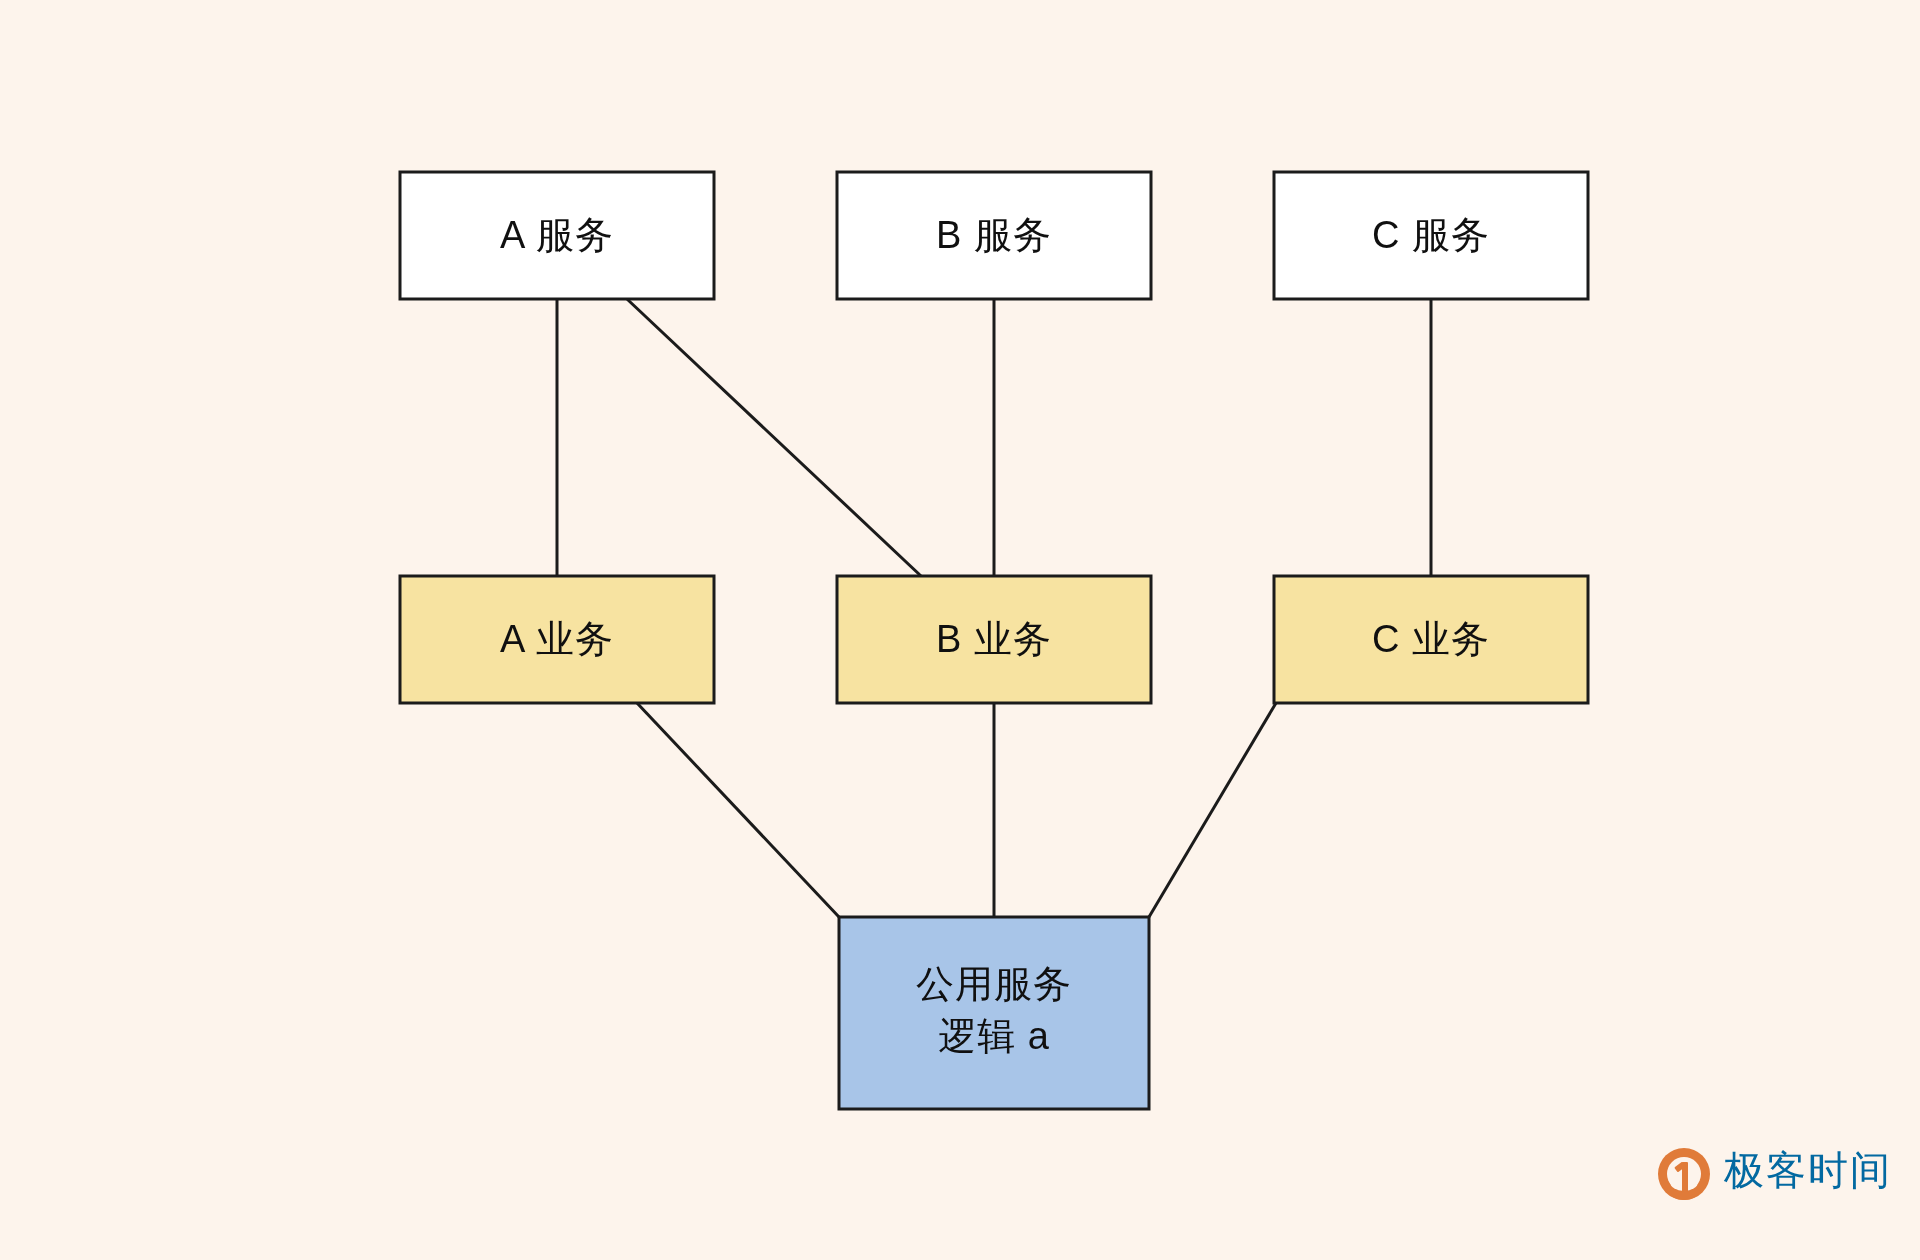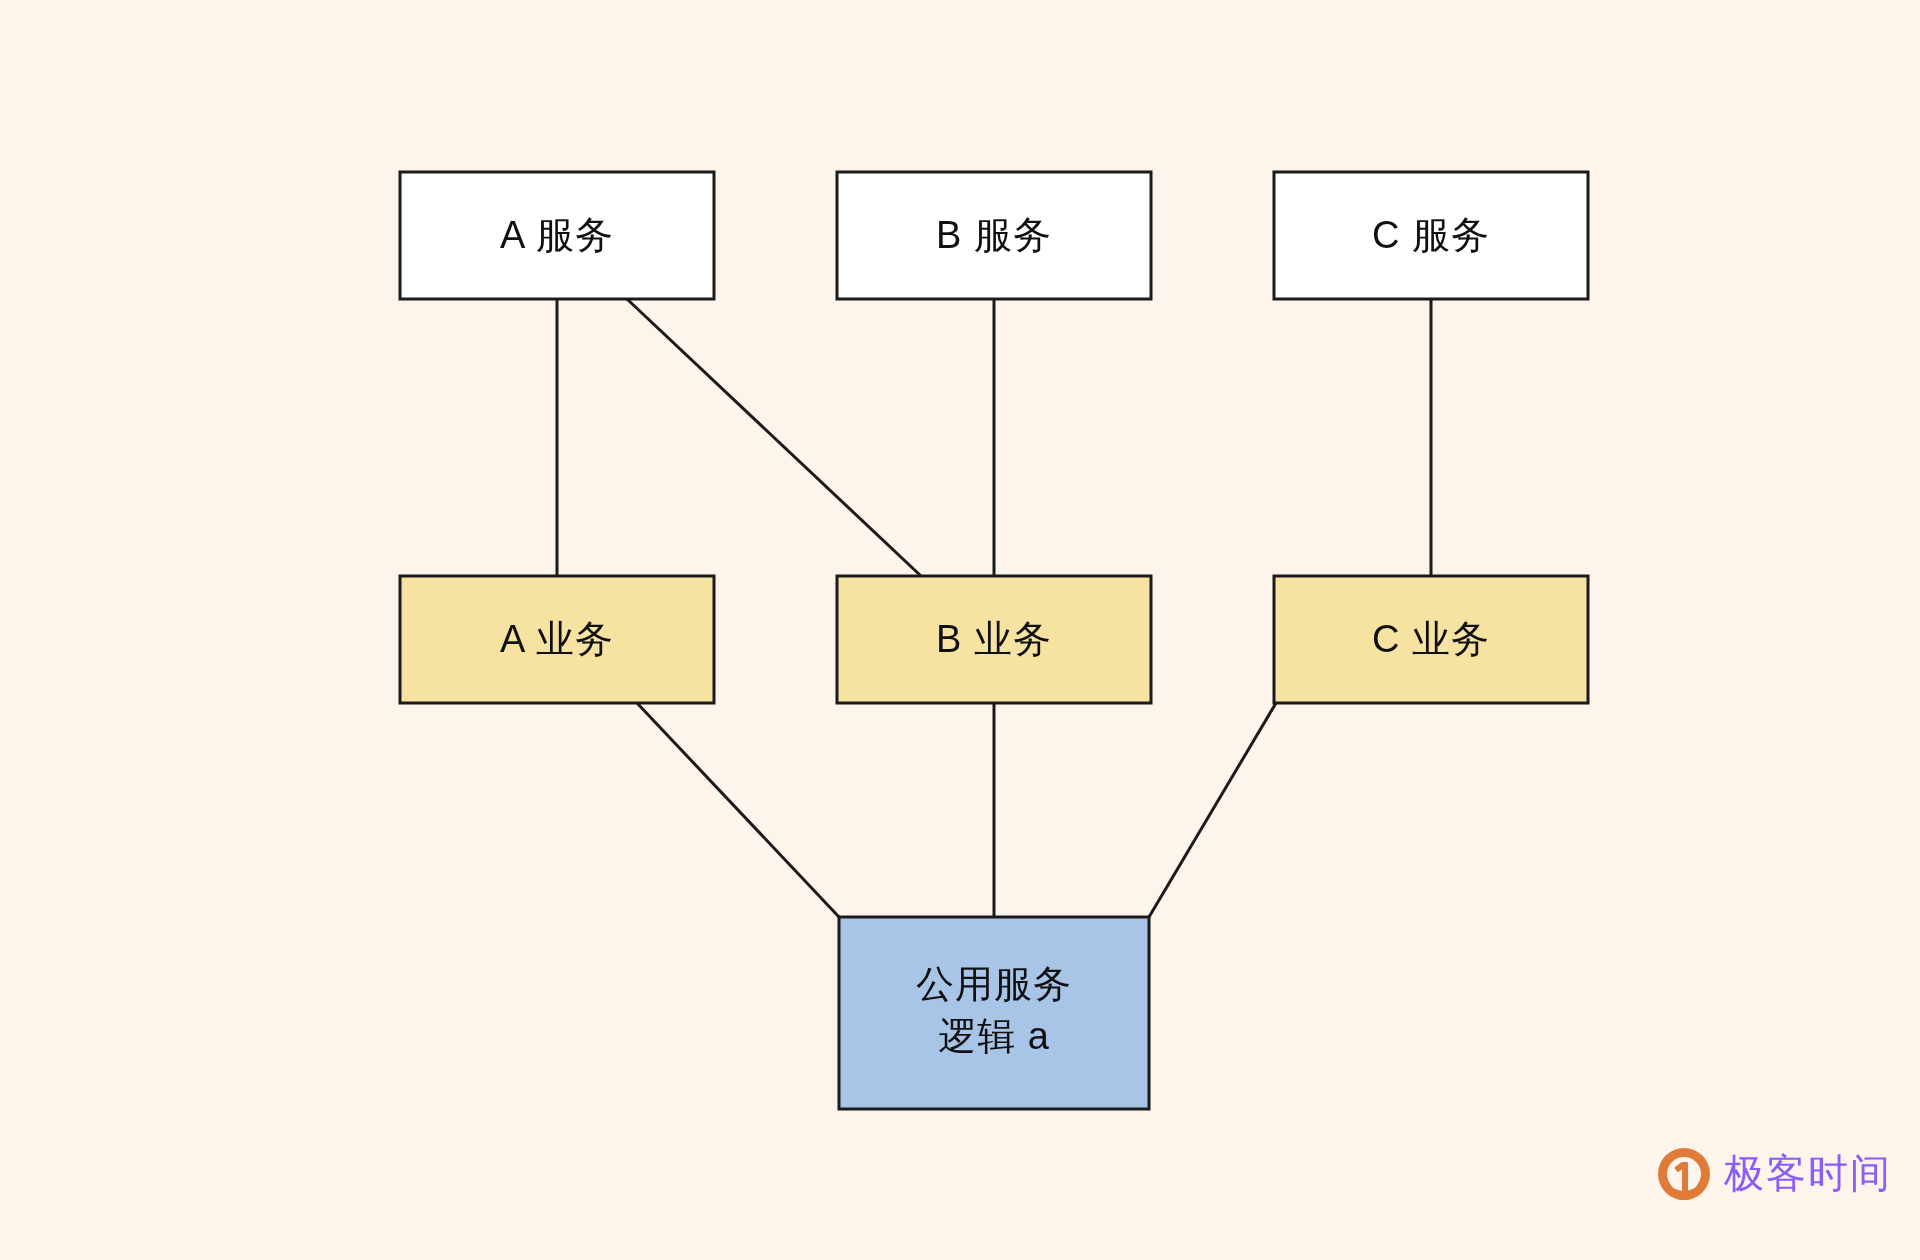--- a/index.html
+++ b/index.html
@@ -116,23 +116,23 @@
     position: absolute;
     left: 3px;
     top: -2px;
     right: 3px;
     height: 9px;
     background: #fdf4ec;
     border-bottom-left-radius: 14px 9px;
     border-bottom-right-radius: 14px 9px;
   }
   #brand-text {
-    font-family: Liberation Serif, serif;
+    font-family: Liberation Mono, monospace;
     font-size: 40px;
-    color: #8b5cf6;
+    color: #0369a1;
     letter-spacing: 2px;
     line-height: 1;
     white-space: nowrap;
   }
 </style>
 </head>
 <body style="background: rgb(253, 244, 236);">
 
 <div id="diagram-root">
 

